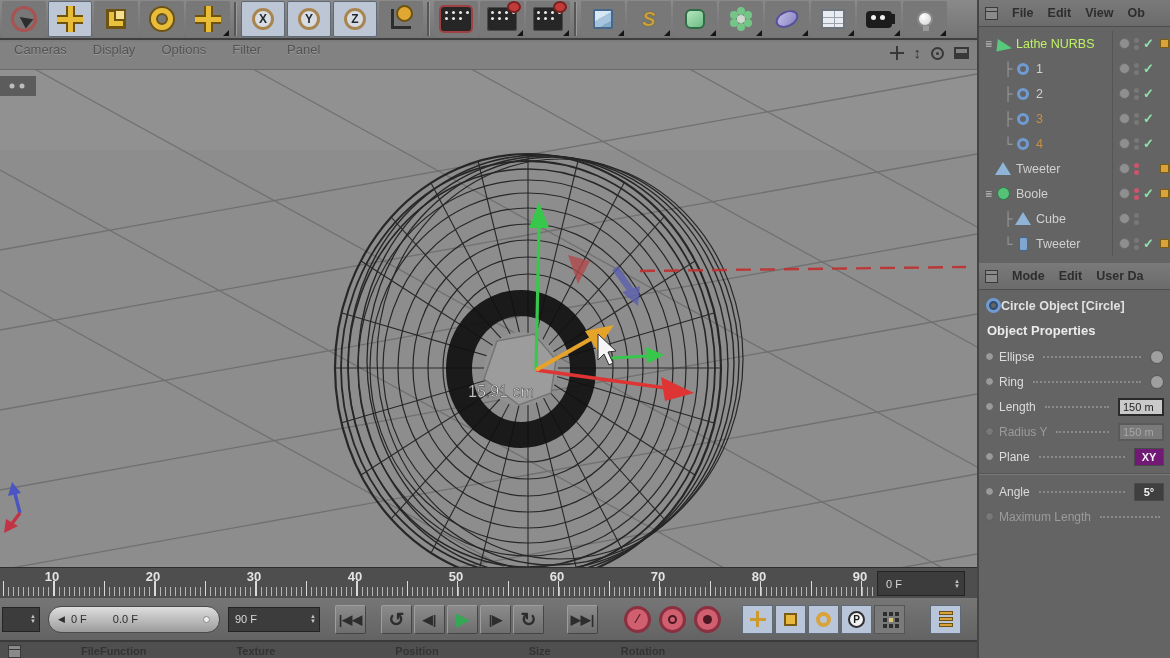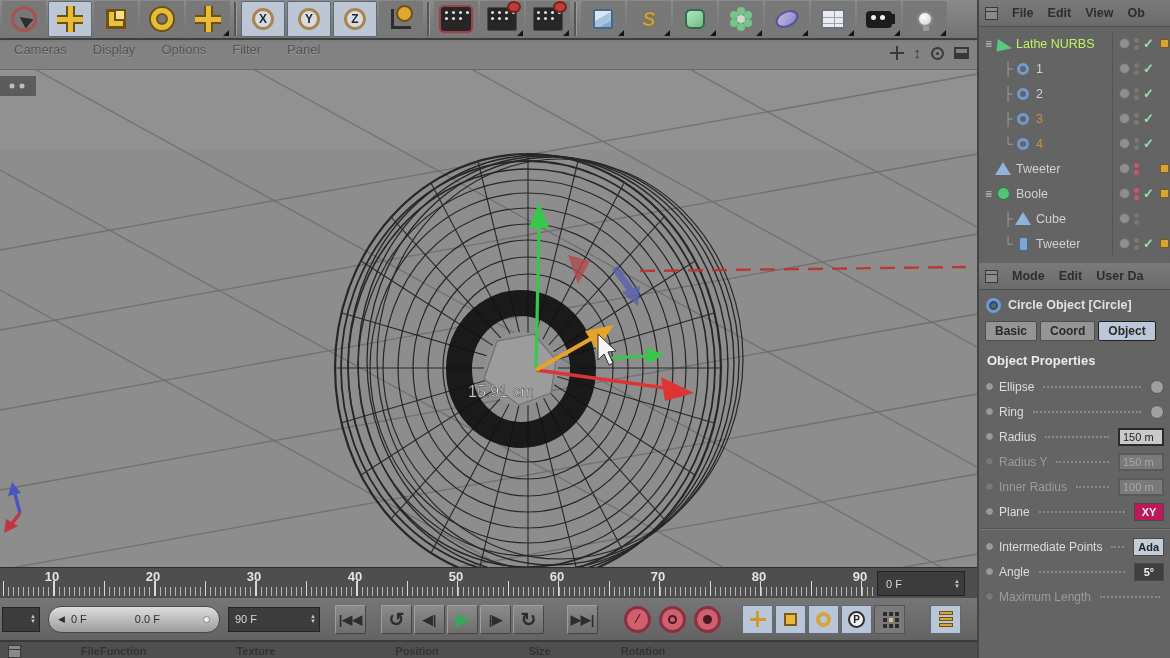--- a/index.html
+++ b/index.html
@@ -82,37 +82,37 @@
   .bdot{width:11px;height:11px;border-radius:50%;background:#8f8f8f;border:1px solid #6a6a6a}
   .mini{display:flex;flex-direction:column;gap:2px}
   .mini i{width:5px;height:5px;border-radius:50%;background:#787878;display:block}
   .trow.reddots .mini i{background:#c9566b}
   .tcheck{color:#8fe0a8;font-weight:bold;font-size:13px;width:13px}
   .trow.nocheck .tcheck{visibility:hidden}
   .ttag{width:9px;height:9px;background:#d7a33a;border:1px solid #7a5c17;visibility:hidden}
   .trow.tag .ttag{visibility:visible}
   .exp{width:10px;color:#bdbdbd;font-size:9px;letter-spacing:-1px;flex:0 0 auto}
   
-  #amtitle{display:flex;align-items:flex-start;gap:7px;padding:8px 7px 6px}
+  #amtitle{display:flex;align-items:center;padding:8px 7px 6px}
   .am-ic{width:15px;height:15px;border:3px solid #6f9bd2;border-radius:50%;box-shadow:inset 0 0 0 2px #2d4a6e;flex:0 0 auto}
   #amtitle span{font-size:12.5px;color:#e2e2e2;font-weight:bold;white-space:nowrap}
   #amtabs{display:flex;gap:3px;padding:2px 6px 8px}
   .tab{padding:2px 9px;background:#959595;color:#2a2a2a;font-size:12px;font-weight:bold;border:1px solid #4d4d4d;border-radius:2px}
   .tab.active{background:#bcc8da;border-color:#222}
   .sect{font-size:13px;font-weight:bold;color:#ebebeb;padding:4px 8px 6px}
   .prow{height:25px;display:flex;align-items:center;padding:0 6px;gap:5px}
   .pdot{width:9px;height:9px;border-radius:50%;background:#9a9a9a;border:1px solid #5c5c5c;flex:0 0 auto}
   .plabel{font-size:12px;color:#dcdcdc;white-space:nowrap}
   .prow.dim .plabel{color:#9b9b9b}
   .prow.dim .pdot{background:#787878}
   .leader{flex:1 1 auto;border-bottom:2px dotted #8a8a8a;height:1px;margin:0 4px;min-width:6px}
   .ptoggle{width:14px;height:14px;border-radius:50%;background:#9f9f9f;border:1px solid #565656;flex:0 0 auto}
   .pinput{width:46px;height:18px;background:#cacaca;border:2px solid #2a2a2a;color:#1f1f1f;font-size:11px;display:flex;align-items:center;padding:0 3px;flex:0 0 auto}
   .pinput.dis{background:#7a7a7a;color:#a8a8a8;border-color:#5a5a5a}
-  .pdrop{min-width:30px;height:18px;background:#be185d;border:1px solid #4a4a4a;color:#f2f2f2;font-weight:bold;font-size:11px;display:flex;align-items:center;justify-content:center;padding:0 4px;flex:0 0 auto}
+  .pdrop{min-width:30px;height:18px;background:#701a75;border:1px solid #4a4a4a;color:#f2f2f2;font-weight:bold;font-size:11px;display:flex;align-items:center;justify-content:center;padding:0 4px;flex:0 0 auto}
   .pdrop.lt{background:#c4ccd8;color:#20242c}
   .pdrop.dk{background:#3f3f3f}
   .psep{height:2px;background:#565656;border-bottom:1px solid #787878;margin:4px 0}
 
   
   #ruler{left:0;top:567px;width:977px;height:31px;background:#4e4e4e;border-top:1px solid #2e2e2e}
   .tickminor{position:absolute;left:3px;bottom:2px;width:870px;height:9px;background:repeating-linear-gradient(90deg,#b5b5b5 0 1px,transparent 1px 5.05px)}
   .tickmajor{position:absolute;left:3px;bottom:2px;width:870px;height:15px;background:repeating-linear-gradient(90deg,#dadada 0 1px,transparent 1px 50.5px)}
   .rnum{position:absolute;top:1px;transform:translateX(-50%);color:#e3e3e3;font-size:13px;font-weight:bold}
   .rfield{position:absolute;left:877px;top:3px;width:88px;height:25px;background:#3c3c3c;border:1px solid #242424;display:flex;align-items:center;color:#d8d8d8;font-size:11px;padding:0 4px 0 8px}
@@ -507,73 +507,56 @@
     <span>Mode</span>
     <span>Edit</span>
     <span>User Da</span>
   </div>
 
   <div id="amtitle">
     <span class="am-ic"></span>
     <span>Circle Object [Circle]</span>
   </div>
 
-  <div id="amtabs">
-    <span class="tab">Basic</span>
-    <span class="tab">Coord</span>
-    <span class="tab active">Object</span>
-  </div>
 
   <div class="sect">Object Properties</div>
 
   <div class="prow">
     <span class="pdot"></span>
     <span class="plabel">Ellipse</span>
     <span class="leader"></span>
     <span class="ptoggle"></span>
   </div>
   <div class="prow">
     <span class="pdot"></span>
     <span class="plabel">Ring</span>
     <span class="leader"></span>
     <span class="ptoggle"></span>
   </div>
   <div class="prow">
     <span class="pdot"></span>
-    <span class="plabel">Radius</span>
+    <span class="plabel">Length</span>
     <span class="leader"></span>
     <span class="pinput">150 m</span>
   </div>
   <div class="prow dim">
     <span class="pdot"></span>
     <span class="plabel">Radius Y</span>
     <span class="leader"></span>
     <span class="pinput dis">150 m</span>
   </div>
-  <div class="prow dim">
-    <span class="pdot"></span>
-    <span class="plabel">Inner Radius</span>
-    <span class="leader"></span>
-    <span class="pinput dis">100 m</span>
-  </div>
   <div class="prow">
     <span class="pdot"></span>
     <span class="plabel">Plane</span>
     <span class="leader"></span>
     <span class="pdrop">XY</span>
   </div>
 
   <div class="psep"></div>
 
-  <div class="prow">
-    <span class="pdot"></span>
-    <span class="plabel">Intermediate Points</span>
-    <span class="leader"></span>
-    <span class="pdrop lt">Ada</span>
-  </div>
   <div class="prow">
     <span class="pdot"></span>
     <span class="plabel">Angle</span>
     <span class="leader"></span>
     <span class="pdrop dk">5°</span>
   </div>
   <div class="prow dim">
     <span class="pdot"></span>
     <span class="plabel">Maximum Length</span>
     <span class="leader"></span>
@@ -604,21 +587,21 @@
 <div id="transport" class="abs">
   <span class="tfield" style="width:38px">
     <span class="spin">
         <span>▲</span>
         <span>▼</span>
       </span>
   </span>
   <span id="tslider">
     <span style="font-size:9px">◀</span>
     <span>0 F</span>
-    <span style="margin-left:42px">0.0 F</span>
+    <span style="margin-left:20px">0.0 F</span>
     <span class="dot"></span>
   </span>
   <span class="tfield" style="width:92px;margin-right:14px">
     <span>90 F</span>
     <span class="spin">
         <span>▲</span>
         <span>▼</span>
       </span>
   </span>
   <span class="pbtn" style="margin-right:14px">|◀◀</span>

